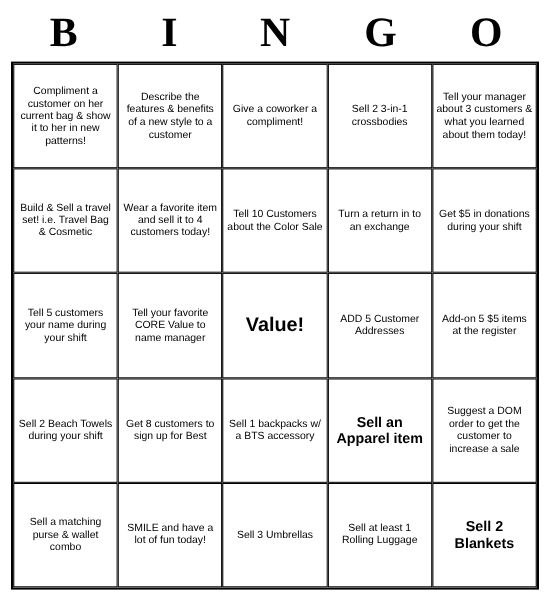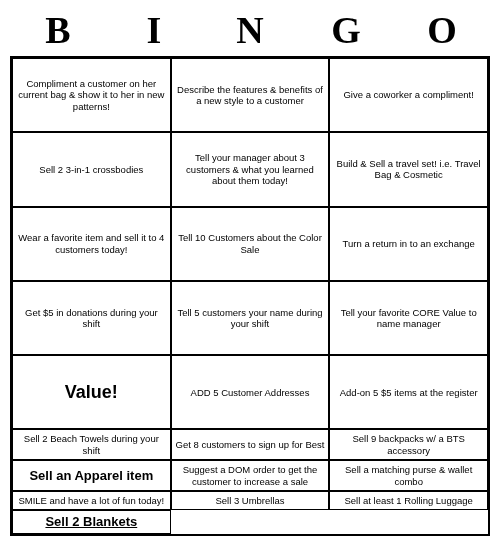--- a/index.html
+++ b/index.html
@@ -21,21 +21,21 @@
     }
     .bingo-letter {
       font-size: 38px;
       font-weight: bold;
       width: 88px;
       text-align: center;
       font-family: 'Times New Roman', serif;
     }
     .bingo-grid {
       display: grid;
-      grid-template-columns: repeat(3, 1fr);
+      grid-template-columns: repeat(5, 1fr);
       grid-template-rows: repeat(5, 1fr);
       width: 480px;
       height: 512px;
       border: 2px solid #000;
     }
     .bingo-cell {
       border: 1px solid #000;
       display: flex;
       align-items: center;
       justify-content: center;
@@ -72,21 +72,21 @@
     <div class="bingo-cell">Tell 10 Customers about the Color Sale</div>
     <div class="bingo-cell">Turn a return in to an exchange</div>
     <div class="bingo-cell">Get $5 in donations during your shift</div>
     <div class="bingo-cell">Tell 5 customers your name during your shift</div>
     <div class="bingo-cell">Tell your favorite CORE Value to name manager</div>
     <div class="bingo-cell free">Value!</div>
     <div class="bingo-cell">ADD 5 Customer Addresses</div>
     <div class="bingo-cell">Add-on 5 $5 items at the register</div>
     <div class="bingo-cell">Sell 2 Beach Towels during your shift</div>
     <div class="bingo-cell">Get 8 customers to sign up for Best</div>
-    <div class="bingo-cell">Sell 9 backpacks w/ a BTS accessory</div>
+    <div class="bingo-cell">Sell 1 backpacks w/ a BTS accessory</div>
     <div class="bingo-cell" style="font-weight: bold; font-size: 13px;">Sell an Apparel item</div>
     <div class="bingo-cell">Suggest a DOM order to get the customer to increase a sale</div>
     <div class="bingo-cell">Sell a matching purse &amp; wallet combo</div>
     <div class="bingo-cell">SMILE and have a lot of fun today!</div>
     <div class="bingo-cell">Sell 3 Umbrellas</div>
     <div class="bingo-cell">Sell at least 1 Rolling Luggage</div>
-    <div class="bingo-cell" style="font-weight: bold; font-size: 13px; text-decoration: underline;">Sell 2 Blankets</div>
+    <div class="bingo-cell" style="font-weight: bold; font-size: 13px;">Sell 2 Blankets</div>
   </div>
 
 </body></html>

